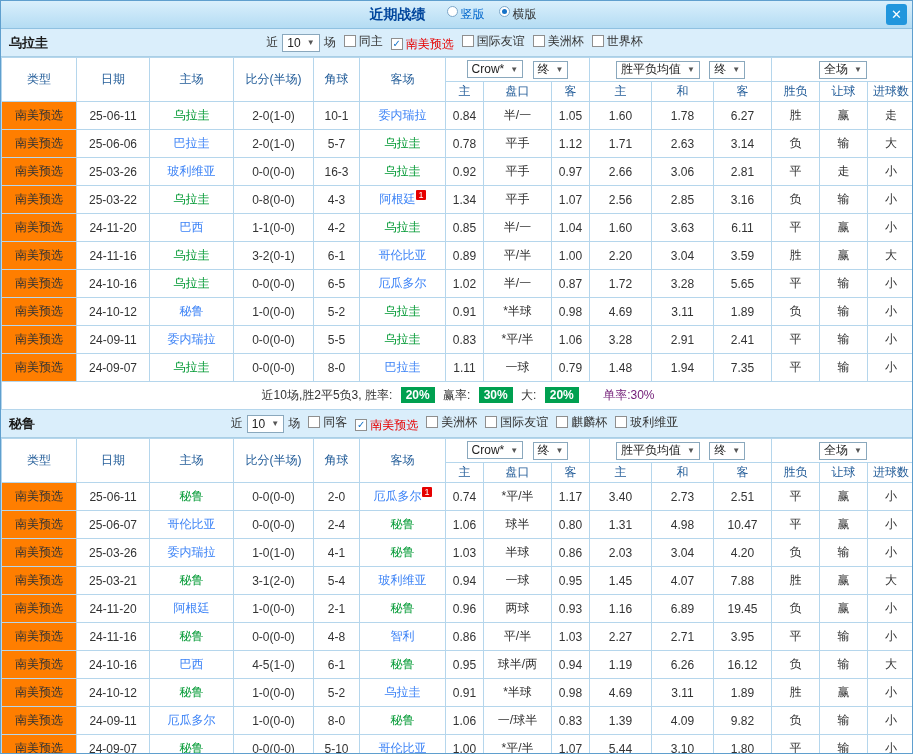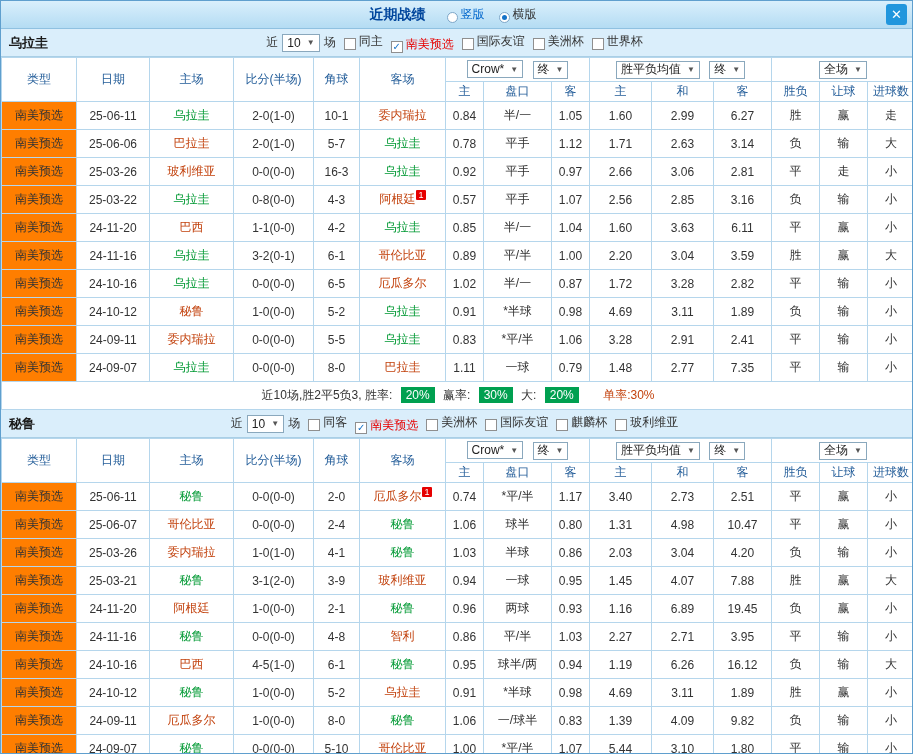--- a/index.html
+++ b/index.html
@@ -3,57 +3,57 @@
 <meta charset="utf-8">
 <style>
   *{box-sizing:border-box;margin:0;padding:0}
   html,body{background:#fff}
   body{font-family:"Liberation Sans","DejaVu Sans",sans-serif}
   .window{width:913px;height:754px;border:1px solid #5f9fce;overflow:hidden;background:#fff;position:relative}
 
   
   .titlebar{height:28px;background:linear-gradient(#d9effc,#b4dcf3);border-bottom:1px solid #8fc1e1;display:flex;align-items:center;justify-content:center;position:relative}
   .title{font-weight:bold;color:#00459c;font-size:14px;margin-right:14px}
-  .radio-opt{display:inline-flex;align-items:flex-end;gap:3px;margin:0 7px;cursor:pointer}
+  .radio-opt{display:inline-flex;align-items:flex-start;gap:3px;margin:0 7px;cursor:pointer}
   .radio{width:11px;height:11px;border:1px solid #7da7c9;border-radius:50%;background:#fff;display:inline-block;position:relative}
   .radio.selected::after{content:'';position:absolute;left:2px;top:2px;width:5px;height:5px;border-radius:50%;background:#1673c8}
   .radio-label{font-size:12px;color:#0066cc}
   .radio-label.dark{color:#333}
   .close-btn{position:absolute;right:5px;top:3px;width:21px;height:21px;background:#2196dd;color:#fff;font-weight:bold;display:flex;align-items:center;justify-content:center;border-radius:3px;cursor:pointer;font-size:13px;line-height:1}
 
   
   .section-bar{height:28px;background:#daeefb;border-bottom:1px solid #aacfe6;display:flex;align-items:center;position:relative}
   .team-name{position:absolute;left:8px;font-weight:bold;font-size:13px;color:#1a1a1a}
   .filter-group{margin:0 auto;display:flex;align-items:center;gap:4px;font-size:12px;color:#333}
   .select{display:inline-flex;align-items:center;justify-content:space-between;border:1px solid #8aa8bd;background:#fff;padding:1px 4px;font-size:12px;gap:6px;color:#222;cursor:pointer;height:18px;white-space:nowrap}
   .select .arrow{font-size:8px;color:#555}
-  .check-opt{display:inline-flex;align-items:flex-end;margin:0 4px;cursor:pointer}
+  .check-opt{display:inline-flex;align-items:center;margin:0 4px;cursor:pointer}
   .cb{width:12px;height:12px;border:1px solid #8f8f8f;background:#fff;display:inline-flex;align-items:center;justify-content:center;font-size:10px;line-height:1;color:#1673c8;margin-right:3px}
   .cb-label{font-size:12px;color:#333}
   .cb-label.checked{color:#e60000}
 
   
   table.grid{width:913px;border-collapse:collapse;table-layout:fixed;font-size:12px}
   .grid th,.grid td{border:1px solid #b5d6ec;text-align:center;vertical-align:middle;padding:0;overflow:hidden;white-space:nowrap}
   .grid td{height:28px;color:#333}
   .grid thead tr.head1 th{height:24px;color:#235d99;font-weight:normal;background:#fff}
   .grid thead tr.head2 th{height:20px;color:#235d99;font-weight:normal;background:#fff}
   .dd-cell .select{margin:0 3px}
   .c-type{background:#ff7e00;color:#fff}
-  .team{color:#c2410c}
+  .team{color:#3b82f6}
   .team.focal{color:#009933}
   .c-score{color:#e60000}
   .c-line{color:#d40000}
   .t-red{color:#e60000}
   .t-green{color:#009933}
   .t-blue{color:#0066cc}
   .badge{background:#e60000;color:#fff;font-size:9px;padding:0 2px;margin-left:1px;border-radius:1px;vertical-align:super;line-height:1.1}
   .summary-cell{height:28px;background:#fff;color:#222;font-size:12px}
-  .badge-green{background:#00a050;color:#fff;padding:1px 5px;margin:0 5px;font-weight:normal;display:inline-block}
-  .green-text{color:#c2410c;margin-left:16px}
+  .badge-green{background:#00a050;color:#fff;padding:1px 5px;margin:0 5px;font-weight:bold;display:inline-block}
+  .green-text{color:#701a75;margin-left:16px}
 </style>
 </head>
 <body>
 
 <div class="window">
 
   <div class="titlebar">
     <span class="title">近期战绩</span>
     <span class="radio-opt">
       <span class="radio"></span>
@@ -164,21 +164,21 @@
           <td class="c-type">南美预选</td>
           <td>25-06-11</td>
           <td><span class="team focal">乌拉圭</span></td>
           <td class="c-score">2-0(1-0)</td>
           <td>10-1</td>
           <td><span class="team">委内瑞拉</span></td>
           <td>0.84</td>
           <td class="c-line">半/一</td>
           <td>1.05</td>
           <td>1.60</td>
-          <td>2.99</td>
+          <td>1.78</td>
           <td>6.27</td>
           <td class="t-red">胜</td>
           <td class="t-red">赢</td>
           <td class="t-blue">走</td>
         </tr>
         <tr>
           <td class="c-type">南美预选</td>
           <td>25-06-06</td>
           <td><span class="team">巴拉圭</span></td>
           <td class="c-score">2-0(1-0)</td>
@@ -211,21 +211,21 @@
           <td class="t-blue">走</td>
           <td class="t-green">小</td>
         </tr>
         <tr>
           <td class="c-type">南美预选</td>
           <td>25-03-22</td>
           <td><span class="team focal">乌拉圭</span></td>
           <td class="c-score">0-8(0-0)</td>
           <td>4-3</td>
           <td><span class="team">阿根廷</span><sup class="badge">1</sup></td>
-          <td>0.57</td>
+          <td>1.34</td>
           <td class="c-line">平手</td>
           <td>1.07</td>
           <td>2.56</td>
           <td>2.85</td>
           <td>3.16</td>
           <td class="t-green">负</td>
           <td class="t-green">输</td>
           <td class="t-green">小</td>
         </tr>
         <tr>
@@ -267,21 +267,21 @@
           <td>24-10-16</td>
           <td><span class="team focal">乌拉圭</span></td>
           <td class="c-score">0-0(0-0)</td>
           <td>6-5</td>
           <td><span class="team">厄瓜多尔</span></td>
           <td>1.02</td>
           <td class="c-line">半/一</td>
           <td>0.87</td>
           <td>1.72</td>
           <td>3.28</td>
-          <td>2.82</td>
+          <td>5.65</td>
           <td class="t-blue">平</td>
           <td class="t-green">输</td>
           <td class="t-green">小</td>
         </tr>
         <tr>
           <td class="c-type">南美预选</td>
           <td>24-10-12</td>
           <td><span class="team">秘鲁</span></td>
           <td class="c-score">1-0(0-0)</td>
           <td>5-2</td>
@@ -317,21 +317,21 @@
           <td class="c-type">南美预选</td>
           <td>24-09-07</td>
           <td><span class="team focal">乌拉圭</span></td>
           <td class="c-score">0-0(0-0)</td>
           <td>8-0</td>
           <td><span class="team">巴拉圭</span></td>
           <td>1.11</td>
           <td class="c-line">一球</td>
           <td>0.79</td>
           <td>1.48</td>
-          <td>2.77</td>
+          <td>1.94</td>
           <td>7.35</td>
           <td class="t-blue">平</td>
           <td class="t-green">输</td>
           <td class="t-green">小</td>
         </tr>
       </tbody>
     <tfoot>
       <tr>
         <td colspan="15" class="summary-cell">
           <span>近10场,胜2平5负3, 胜率:</span>
@@ -492,21 +492,21 @@
           <td>4.20</td>
           <td class="t-green">负</td>
           <td class="t-green">输</td>
           <td class="t-green">小</td>
         </tr>
         <tr>
           <td class="c-type">南美预选</td>
           <td>25-03-21</td>
           <td><span class="team focal">秘鲁</span></td>
           <td class="c-score">3-1(2-0)</td>
-          <td>3-9</td>
+          <td>5-4</td>
           <td><span class="team">玻利维亚</span></td>
           <td>0.94</td>
           <td class="c-line">一球</td>
           <td>0.95</td>
           <td>1.45</td>
           <td>4.07</td>
           <td>7.88</td>
           <td class="t-red">胜</td>
           <td class="t-red">赢</td>
           <td class="t-red">大</td>

